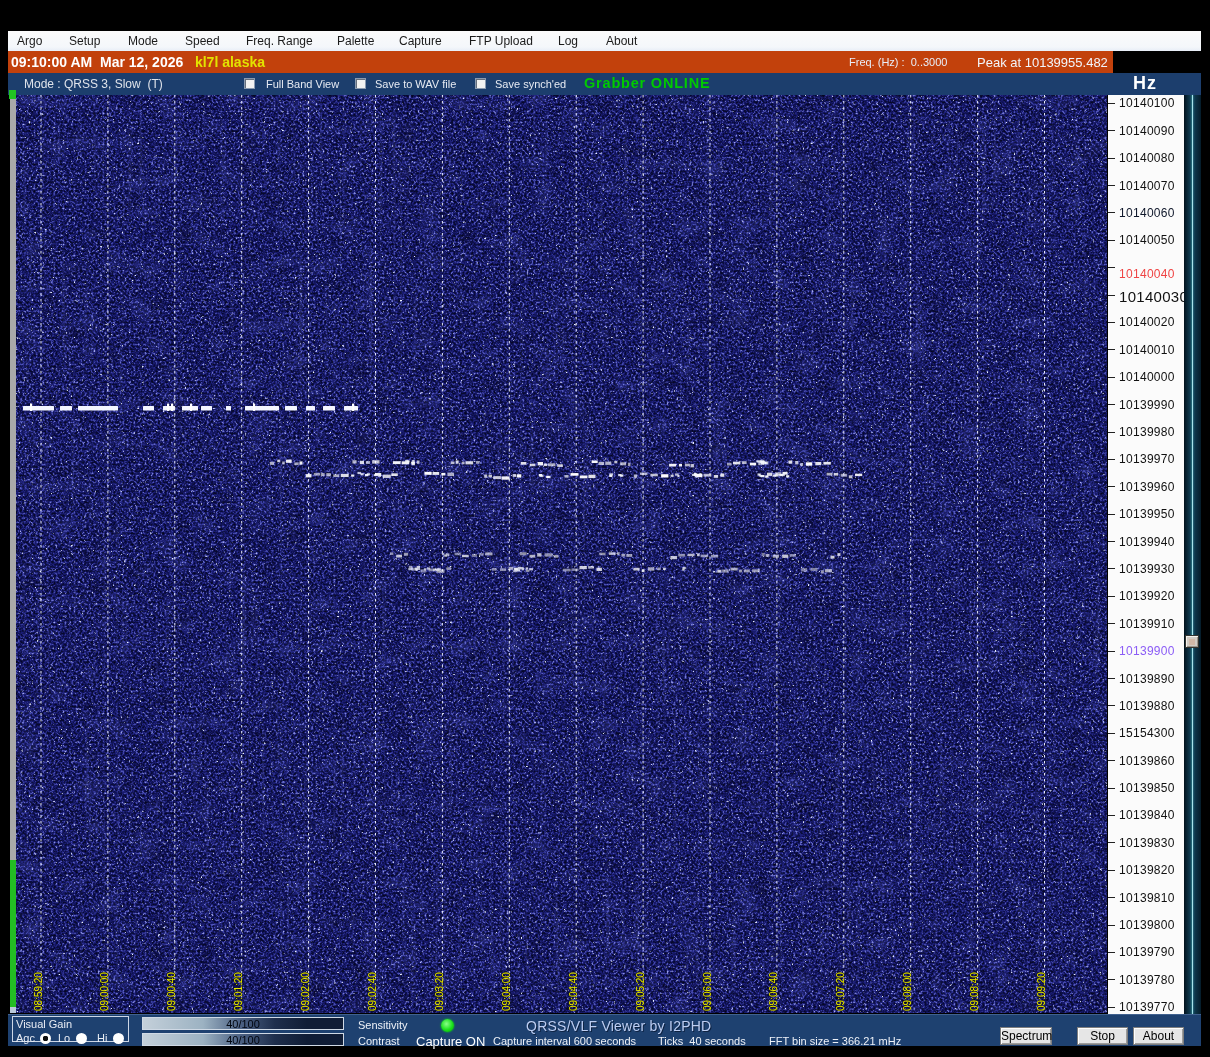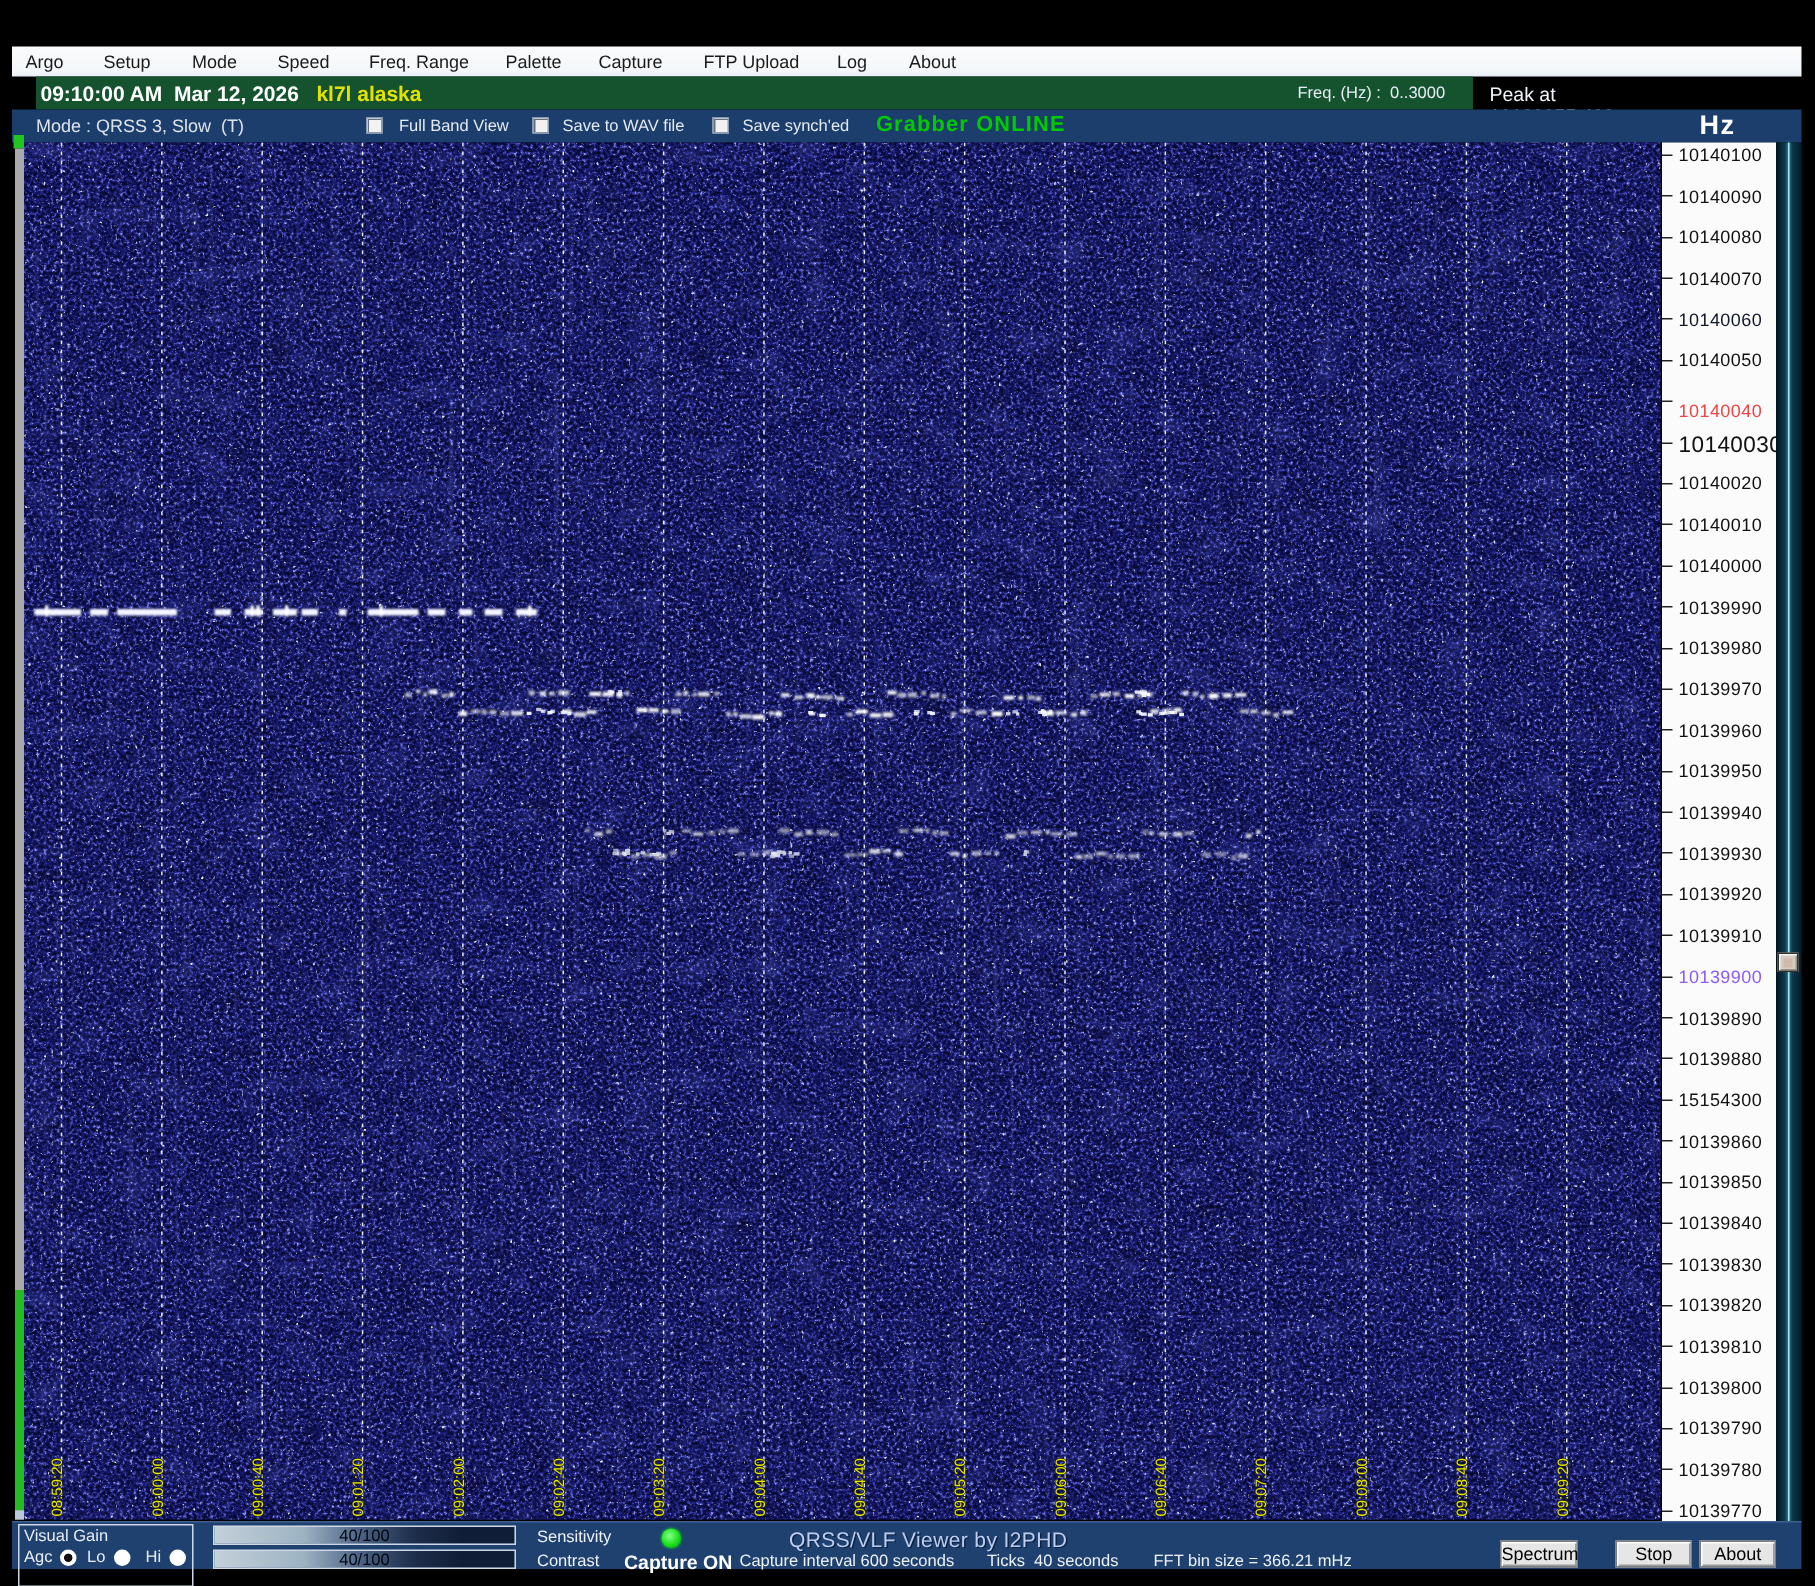--- a/index.html
+++ b/index.html
@@ -15,21 +15,21 @@
 <span style="position:absolute;left:120px">Mode</span>
 <span style="position:absolute;left:177px">Speed</span>
 <span style="position:absolute;left:238px">Freq. Range</span>
 <span style="position:absolute;left:329px">Palette</span>
 <span style="position:absolute;left:391px">Capture</span>
 <span style="position:absolute;left:461px">FTP Upload</span>
 <span style="position:absolute;left:550px">Log</span>
 <span style="position:absolute;left:598px">About</span>
 </div>
 
-<div class="abs" style="left:24px;top:51px;width:958px;height:22px;background:#14532d">
+<div class="abs" style="left:8px;top:51px;width:1105px;height:22px;background:#c2410c">
 <span class="abs" style="left:3px;top:3px;font-size:14px;font-weight:bold;color:#fff">09:10:00 AM&nbsp; Mar 12, 2026&nbsp;&nbsp; <span style="color:#e3e300">kl7l alaska</span></span>
 <span class="abs" style="left:841px;top:5px;font-size:11px;color:#e8eef8">Freq. (Hz) :&nbsp; 0..3000</span>
 <span class="abs" style="left:969px;top:4px;font-size:13px;color:#f2f5fb">Peak at 10139955.482 (-74.4 dBFS)</span>
 </div>
 
 <div class="abs" style="left:8px;top:73px;width:1193px;height:22px;background:#1c3e6d">
 <span class="abs" style="left:16px;top:4px;font-size:12px;color:#dfe3ea">Mode : QRSS 3, Slow&nbsp; (T)</span>
 <span class="cb abs" style="left:236px;top:5px"></span>
 <span class="abs" style="left:258px;top:5px;font-size:11px;color:#e6eaf2">Full Band View</span>
 <span class="cb abs" style="left:347px;top:5px"></span>
@@ -431,34 +431,34 @@
   </div>
 
 <div class="abs" style="left:1184px;top:95px;width:17px;height:919px;background:linear-gradient(90deg,#02111c,#0e3a50 35%,#14505e 45%,#0e3a50 60%,#051c2a)">
 <div class="abs" style="left:7.5px;top:0;width:1.5px;height:100%;background:#a8e4ec;box-shadow:0 0 2px #5ec8d8"></div>
 <div class="abs" style="left:1px;top:540px;width:14px;height:13px;background:#d2ccc4;border:1px solid #33332e;box-shadow:inset 1px 1px 0 #f4f2ee,inset -1px -1px 0 #9a938a">
       <div style="position:absolute;left:3px;top:3px;width:6px;height:6px;background:#d0a890;opacity:0.55"></div>
     </div>
 </div>
 
 <div class="abs" style="left:8px;top:1014px;width:1193px;height:32px;background:#1e4170;border-top:1px solid #40618f">
- <div class="abs" style="left:4px;top:1px;width:117px;height:42px;border:1px solid #cdd7e6">
+ <div class="abs" style="left:4px;top:1px;width:117px;height:26px;border:1px solid #cdd7e6">
    <span class="abs" style="left:3px;top:1px;font-size:11px;color:#e9edf5">Visual Gain</span>
    <span class="abs" style="left:3px;top:15px;font-size:11px;color:#e9edf5">Agc</span>
    <span class="radio abs" style="left:27px;top:16px;background:radial-gradient(circle at 50% 50%,#101010 0 2.6px,#fff 3px)"></span>
    <span class="abs" style="left:45px;top:15px;font-size:11px;color:#e9edf5">Lo</span>
    <span class="radio abs" style="left:63px;top:16px"></span>
    <span class="abs" style="left:84px;top:15px;font-size:11px;color:#e9edf5">Hi</span>
    <span class="radio abs" style="left:100px;top:16px"></span>
  </div>
  <div class="abs" style="left:134px;top:2px;width:202px;height:13px;border:1px solid #cfd9e5;background:linear-gradient(90deg,#c4d0da,#9cb2c2 30%,#4e6486 48%,#1e2e4c 66%,#101d36 82%);color:#00060f;font-size:11px;text-align:center;line-height:12px">40/100</div>
  <div class="abs" style="left:134px;top:18px;width:202px;height:13px;border:1px solid #cfd9e5;background:linear-gradient(90deg,#c4d0da,#9cb2c2 30%,#4e6486 48%,#1e2e4c 66%,#101d36 82%);color:#00060f;font-size:11px;text-align:center;line-height:12px">40/100</div>
  <span class="abs" style="left:350px;top:4px;font-size:11px;color:#eef2f8">Sensitivity</span>
  <span class="abs" style="left:350px;top:20px;font-size:11px;color:#eef2f8">Contrast</span>
- <span class="abs" style="left:408px;top:19px;font-size:13px;font-weight:bold;color:#fff">Capture ON</span>
+ <span class="abs" style="left:408px;top:19px;font-size:13px;font-weight:normal;color:#fff">Capture ON</span>
  <div class="abs" style="left:433px;top:4px;width:13px;height:13px;border-radius:50%;background:radial-gradient(circle at 42% 38%,#8aff8a,#19e019 55%,#0a9a0a);box-shadow:0 0 2px #0f0"></div>
  <span class="abs" style="left:485px;top:20px;font-size:11px;color:#eef2f8">Capture interval 600 seconds</span>
  <span class="abs" style="left:518px;top:3px;font-size:14px;font-weight:normal;letter-spacing:0.25px;color:#bccdf2;text-shadow:1px 1px 0 #0e2240">QRSS/VLF Viewer by I2PHD</span>
  <span class="abs" style="left:650px;top:20px;font-size:11px;color:#eef2f8">Ticks&nbsp; 40 seconds</span>
  <span class="abs" style="left:761px;top:20px;font-size:11px;color:#eef2f8">FFT bin size = 366.21 mHz</span>
  <div class="btn" style="left:992px;top:12px;width:52px">Spectrum</div>
  <div class="btn" style="left:1069px;top:12px;width:51px">Stop</div>
  <div class="btn" style="left:1125px;top:12px;width:51px">About</div>
 </div>
 </body></html>

